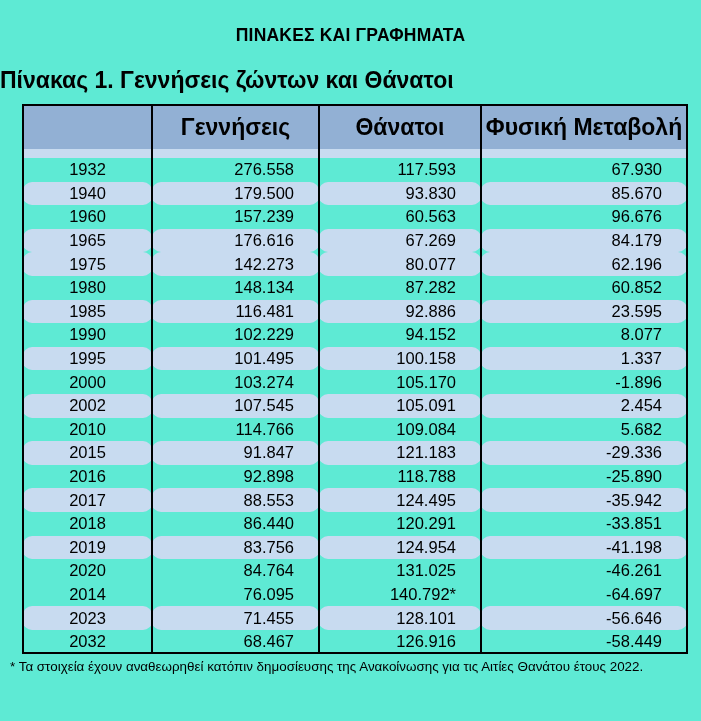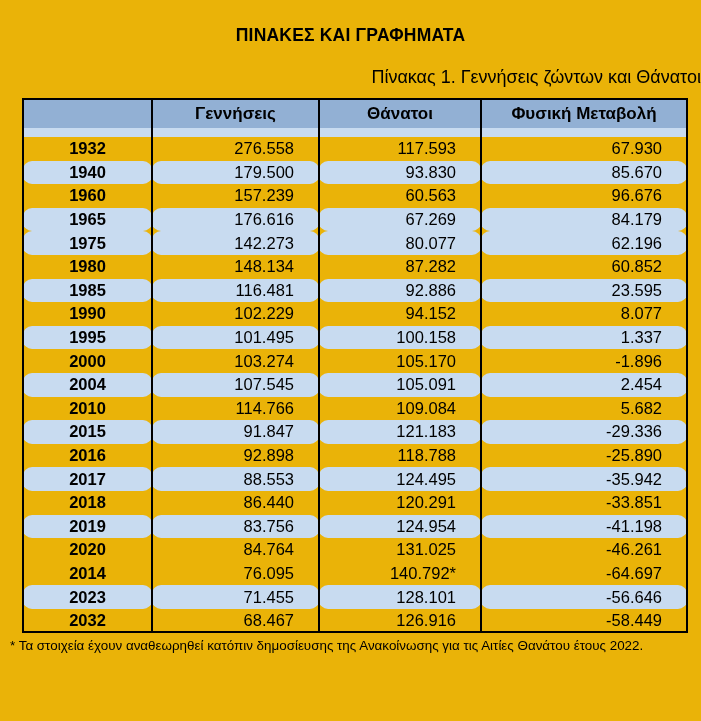--- a/index.html
+++ b/index.html
@@ -11,37 +11,37 @@
   *{box-sizing:border-box;}
   html,body{margin:0;padding:0;background:#ffffff;}
   body{
     font-family:"Liberation Sans","DejaVu Sans",sans-serif;
     color:var(--text);
     width:701px;
   }
   .page{
     width:701px;
     height:721px;
-    background:#eab308;
+    background:#5eead4;
     overflow:hidden;
   }
   .main-title{
     margin:0;
     padding-top:25px;
     text-align:center;
     font-size:17.5px;
     font-weight:bold;
     letter-spacing:0.2px;
   }
   .table-title{
     margin:0;
     padding-top:21px;
-    text-align:right;
-    font-size:18px;
-    font-weight:normal;
+    text-align:left;
+    font-size:23px;
+    font-weight:bold;
   }
   table.data-table{
     border-collapse:collapse;
     table-layout:fixed;
     margin:10px 0 0 22px;
     width:664px;
     border:2px solid var(--border);
   }
   col.c-year{width:129px;}
   col.c-births{width:167px;}
@@ -51,41 +51,41 @@
     border-left:2px solid var(--border);
     border-right:2px solid var(--border);
     border-top:none;
     border-bottom:none;
     padding:0;
     overflow:hidden;
     white-space:nowrap;
   }
   thead th{
     background:var(--header-bg);
-    height:29px;
-    font-size:17px;
+    height:44px;
+    font-size:23px;
     font-weight:bold;
     text-align:center;
     vertical-align:middle;
   }
   tr.strip-row td{
     background:var(--band-bg);
     height:9px;
     line-height:9px;
     font-size:1px;
   }
   tbody tr.data-row td{
     height:23.6px;
     font-size:16.5px;
     vertical-align:middle;
   }
   tbody tr.banded td{background:var(--band-bg);border-radius:9px;}
   td.year-cell{
     text-align:center;
-    font-weight:bold;
+    font-weight:normal;
   }
   td.num-cell{
     text-align:right;
     padding-right:24px;
   }
   .footnote{
     margin:4px 0 0 10px;
     font-size:13.4px;
     line-height:17px;
   }
@@ -175,21 +175,21 @@
     <td class="num-cell">100.158</td>
     <td class="num-cell">1.337</td>
   </tr>
         <tr class="data-row">
     <td class="year-cell">2000</td>
     <td class="num-cell">103.274</td>
     <td class="num-cell">105.170</td>
     <td class="num-cell">-1.896</td>
   </tr>
         <tr class="data-row banded">
-    <td class="year-cell">2004</td>
+    <td class="year-cell">2002</td>
     <td class="num-cell">107.545</td>
     <td class="num-cell">105.091</td>
     <td class="num-cell">2.454</td>
   </tr>
         <tr class="data-row">
     <td class="year-cell">2010</td>
     <td class="num-cell">114.766</td>
     <td class="num-cell">109.084</td>
     <td class="num-cell">5.682</td>
   </tr>

